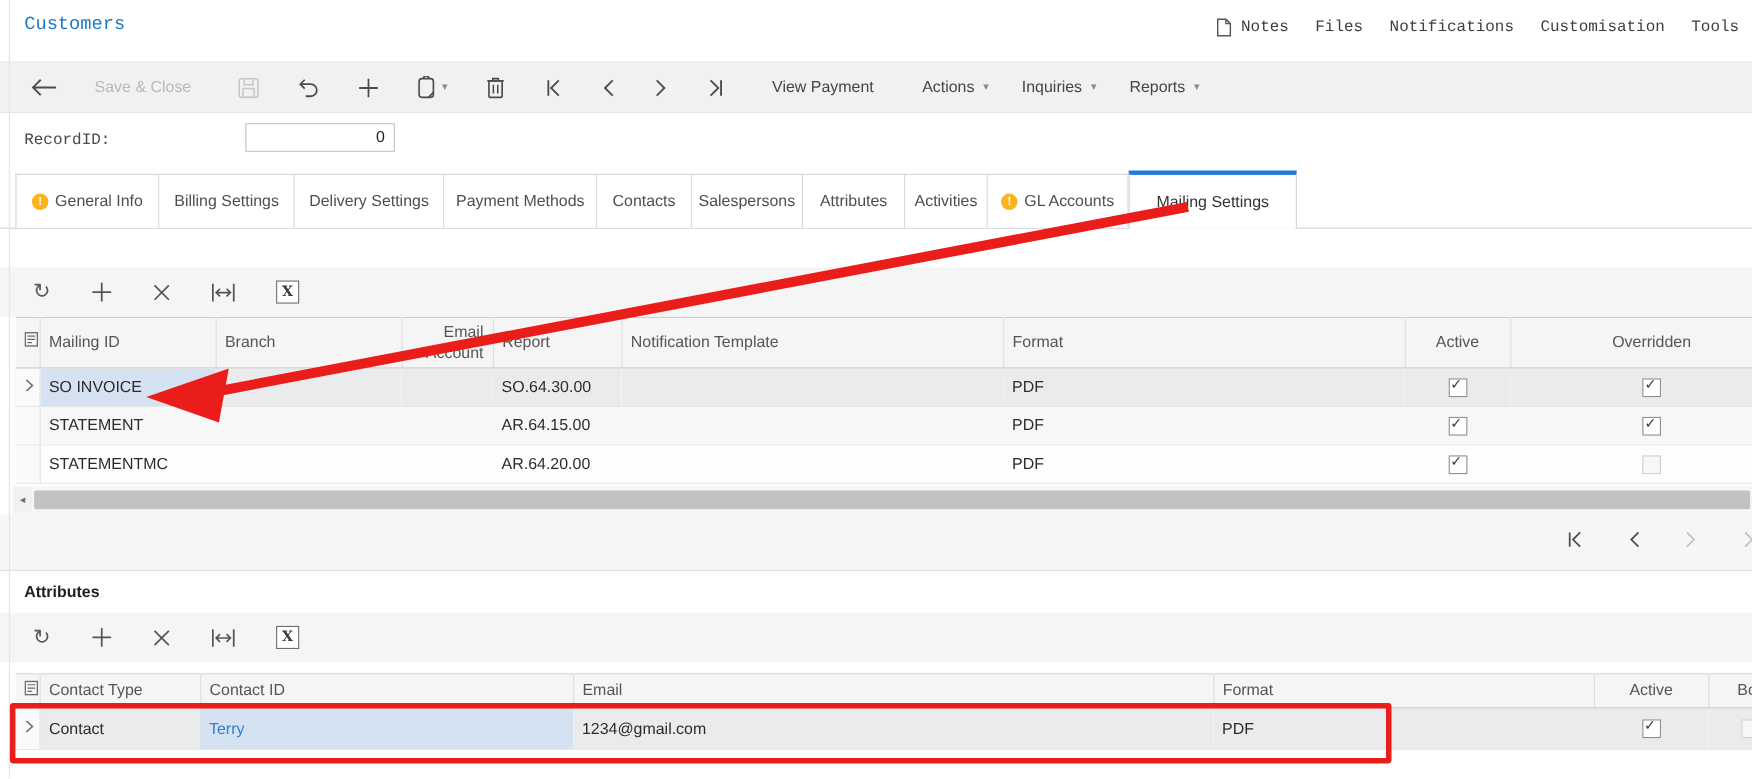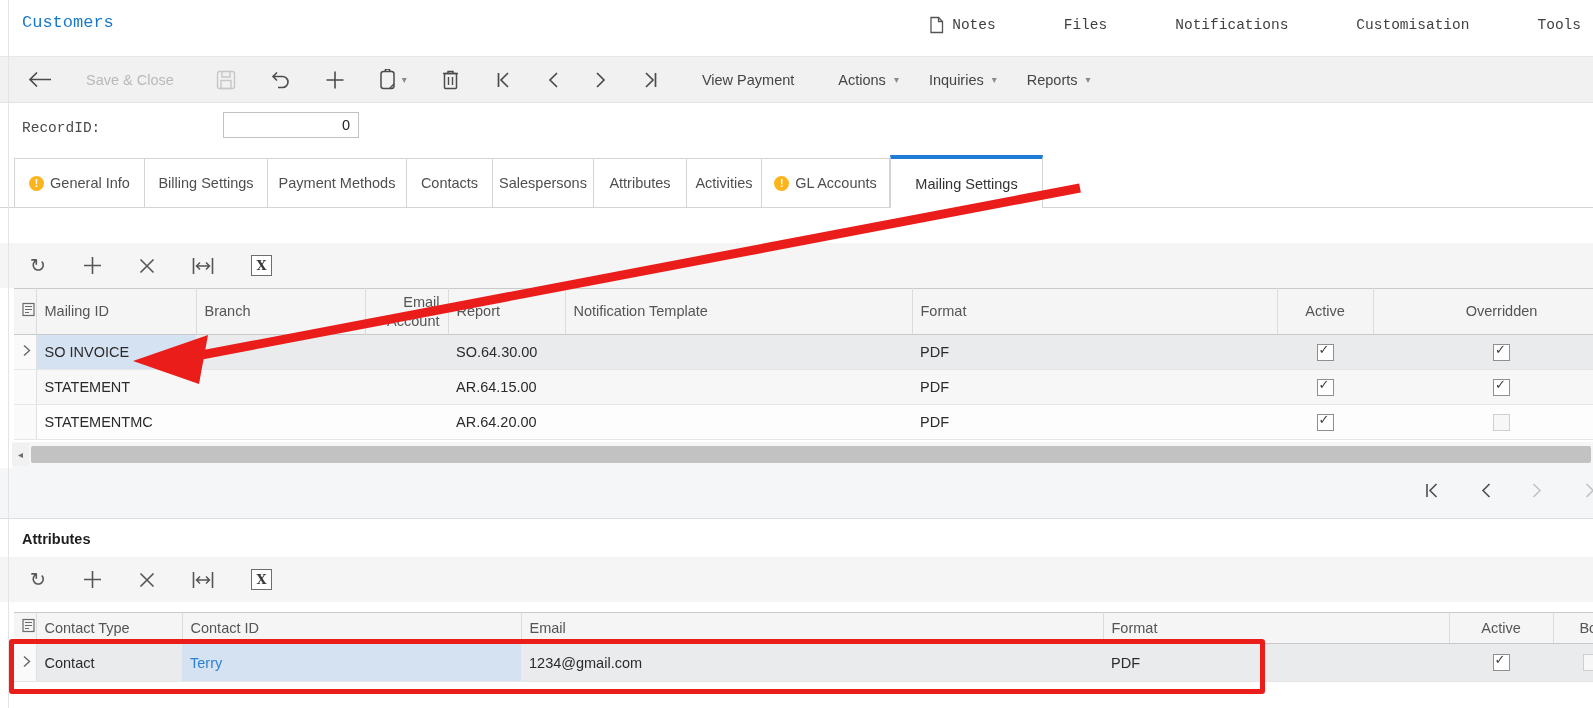--- a/index.html
+++ b/index.html
@@ -3,21 +3,21 @@
 <meta charset="utf-8">
 <style>
   html,body{margin:0;padding:0;background:#fff;}
   .page{position:relative;width:1593px;height:708px;overflow:hidden;background:#fff;
         font-family:"Liberation Sans","DejaVu Sans",sans-serif;color:#2b2b2b;}
   .left-edge{position:absolute;left:8px;top:0;bottom:0;width:1px;background:#e4e4e4;z-index:1;}
 
   
   .app-header{position:absolute;left:0;top:0;right:0;height:50px;background:#fff;font-family:Liberation Mono, monospace;}
   .app-title{position:absolute;left:22px;top:13px;font-size:17px;color:var(--title-blue);}
-  .top-menu{position:absolute;right:12px;top:16px;display:flex;gap:68px;align-items:center;
+  .top-menu{position:absolute;right:12px;top:16px;display:flex;gap:24px;align-items:center;
             font-size:14.5px;color:#3f3f3f;white-space:nowrap;}
   .top-menu .item{display:flex;align-items:center;gap:7px;cursor:pointer;}
 
   
   .main-toolbar{position:absolute;left:0;top:56px;right:0;height:47px;background:#f1f1f2;
     border-top:1px solid #e8e8e8;border-bottom:1px solid #e3e3e3;display:flex;align-items:center;
     padding-left:28px;box-sizing:border-box;}
   .tb-icon{display:inline-flex;align-items:center;justify-content:center;margin-right:34px;cursor:pointer;}
   .tb-text{font-size:14.5px;color:#454545;margin-right:42px;cursor:pointer;white-space:nowrap;}
   .tb-text.disabled{color:#b9b9b9;}
@@ -200,20 +200,23 @@
     <input class="record-input" readonly="" value="0" style="">
   </div>
 
   <div class="tabstrip" id="tabstrip">
       <div class="tab" style="width: 131px;">
         <span class="warn">!</span>
         <span>General Info</span>
       </div>
       <div class="tab" style="width: 123px;">
         <span>Billing Settings</span>
+      </div>
+      <div class="tab" style="width: 136px;">
+        <span>Delivery Settings</span>
       </div>
       <div class="tab" style="width: 139px;">
         <span>Payment Methods</span>
       </div>
       <div class="tab" style="width: 86px;">
         <span>Contacts</span>
       </div>
       <div class="tab" style="width: 101px;">
         <span>Salespersons</span>
       </div>

